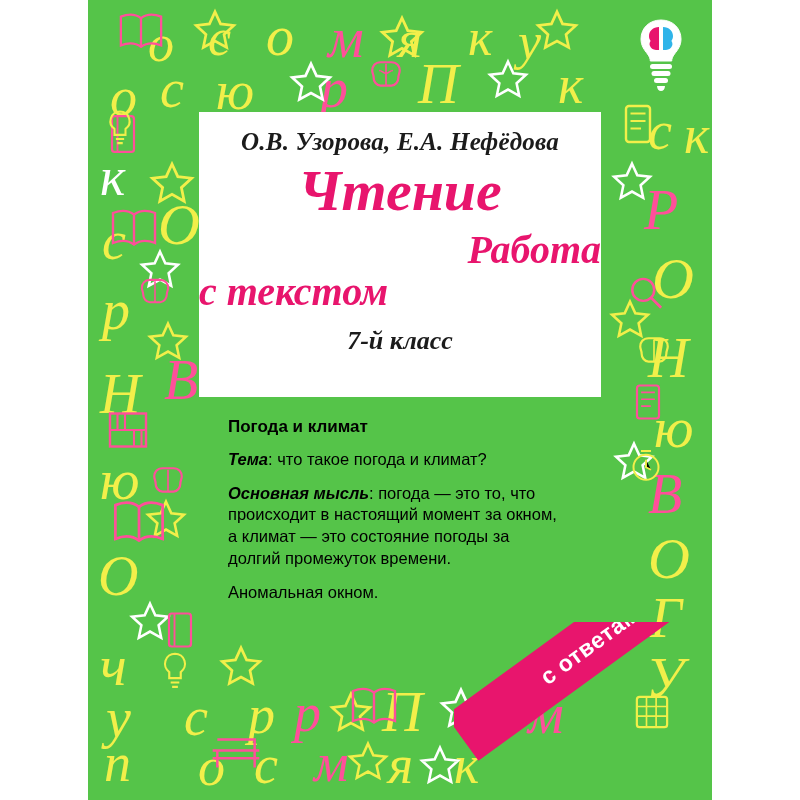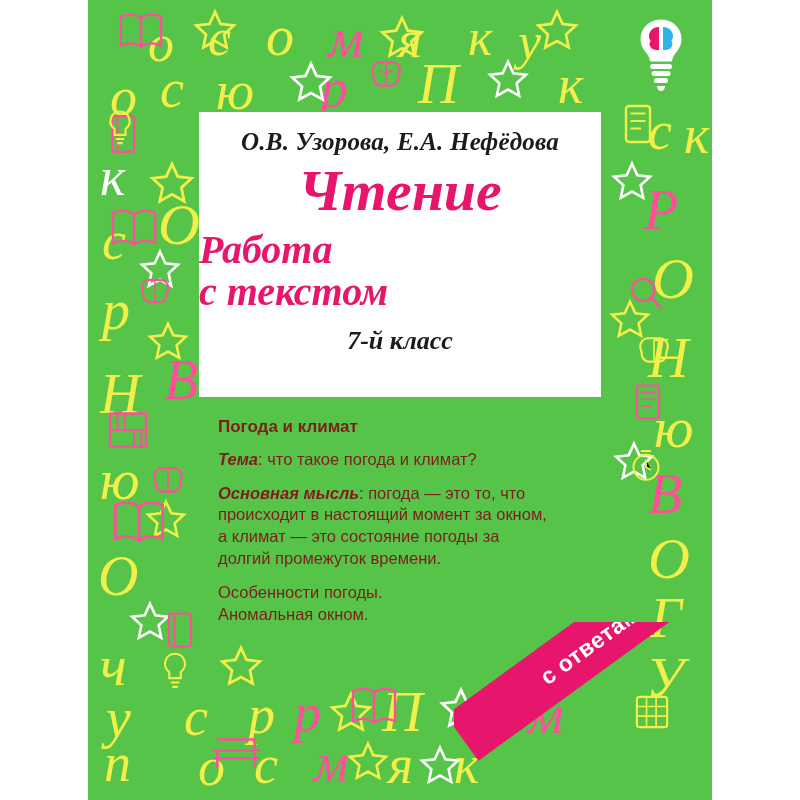--- a/index.html
+++ b/index.html
@@ -75,21 +75,21 @@
     text-align: center;
     font-family: "Liberation Serif", serif;
     font-style: italic;
     font-weight: bold;
     font-size: 58px;
     color: #e8156d;
     line-height: 1;
   }
   .sub-title-1 {
     margin-top: 10px;
-    text-align: left;
+    text-align: right;
     font-family: "Liberation Serif", serif;
     font-style: italic;
     font-weight: bold;
     font-size: 40px;
     color: #e8156d;
     line-height: 1;
   }
   .sub-title-2 {
     margin-top: 2px;
     text-align: left;
@@ -106,25 +106,25 @@
     font-family: "Liberation Serif", serif;
     font-style: italic;
     font-weight: bold;
     font-size: 26px;
     color: #1b1b1b;
   }
 
   
   .sample {
     position: absolute;
-    left: 130px;  
+    left: 140px;  
     top: 416px;
     width: 330px;
     z-index: 5;
-    color: #7f1d1d;
+    color: #000000;
     font-family: "Liberation Sans", sans-serif;
     font-size: 16.5px;
     line-height: 1.33;
   }
   .sample h3 {
     margin: 0 0 10px 0;
     font-size: 17px;
     font-weight: bold;
   }
   .sample p {
@@ -403,21 +403,20 @@
       <div class="sub-title-1">Работа</div>
       <div class="sub-title-2">с текстом</div>
       <div class="grade">7-й класс</div>
     </div>
 
     <div class="sample">
       <h3>Погода и климат</h3>
       <p><span class="lead">Тема</span><span>: что такое погода и климат?</span></p>
       <p><span class="lead">Основная мысль</span><span>: погода — это то, что происходит в настоящий момент за окном, а климат — это состояние погоды за долгий промежуток времени.</span></p>
       <div class="plan-lines">
-        <div>Особенности погоды.</div>
         <div>Аномальная окном.</div>
       </div>
     </div>
 
     <div class="ribbon">
       <div class="ribbon-band">
         <div class="ribbon-text">с ответами</div>
       </div>
     </div>
 

